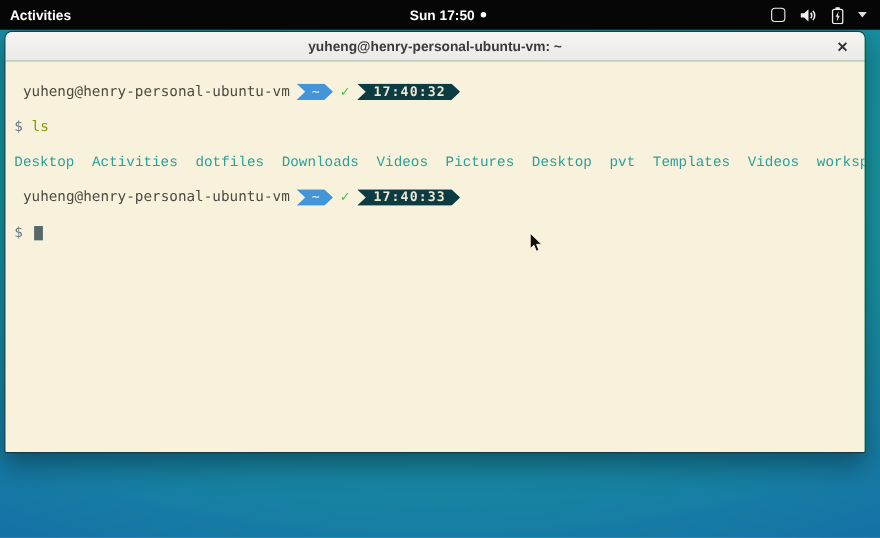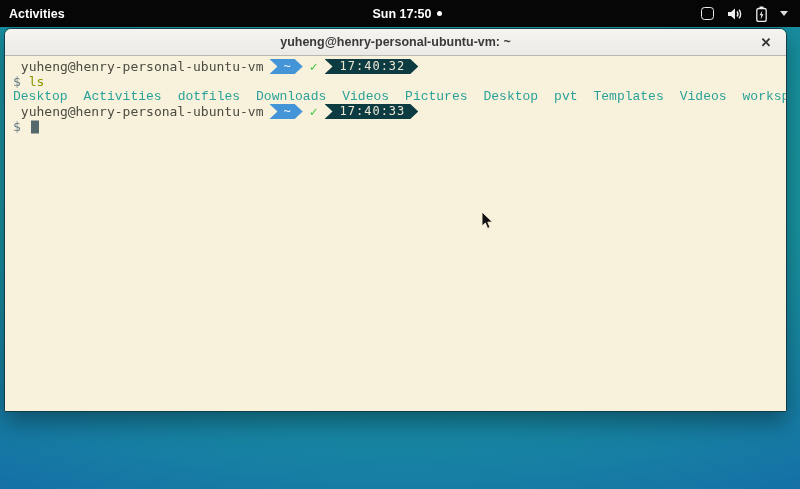--- a/index.html
+++ b/index.html
@@ -57,37 +57,38 @@
   .closebtn {
     position:absolute; right:7px; top:0; width:26px; height:27px;
     display:flex; align-items:center; justify-content:center;
     color:#333; font-size:13px; font-weight:700; cursor:default;
   }
   .term-body {
     flex:1; background:#f8f2dd; padding:3px 0 0 8px;
     font-family:"DejaVu Sans Mono", monospace; font-size:13px; line-height:15px;
     color:#4b4b41; position:relative;
   }
-  .line { height:15px; display:flex; align-items:center; white-space:pre; }
+  .line { height:15px; display:flex; align-items:center; white-space:pre;margin-top:17px; }
 
   
   .pl-host { color:#4b4b41; }
   .pl-seg {
     display:inline-block; height:15px; line-height:15px; font-size:12px;
   }
   .seg-dir {
     background:#4494d8; color:#eef6ff; margin-left:6px;
     padding:0 12px 0 14px;
     clip-path:polygon(0 0, calc(100% - 8px) 0, 100% 50%, calc(100% - 8px) 100%, 0 100%, 8px 50%);
   }
   .seg-check { color:#3ec43e; font-weight:700; margin-left:7px; font-size:13px; }
   .seg-time {
     background:#0c3b42; color:#ede7d4; margin-left:7px; letter-spacing:1px;
     padding:0 13px 0 15px;
     clip-path:polygon(0 0, calc(100% - 8px) 0, 100% 50%, calc(100% - 8px) 100%, 0 100%, 8px 50%);
+    font-weight:bold;
   }
   .dollar { color:#657b83; }
   .cmd { color:#859900; }
   .dirs { color:#2aa198; }
   .dirs span { margin-right:16px;font-family:Liberation Mono, monospace; }
   .cursor-block { display:inline-block; width:8px; height:13px; background:#55686b; margin-left:2px; transform:translateY(0.5px); }
 
   
   .pointer { position:absolute; left:481px; top:211px; z-index:50; }
 </style>

